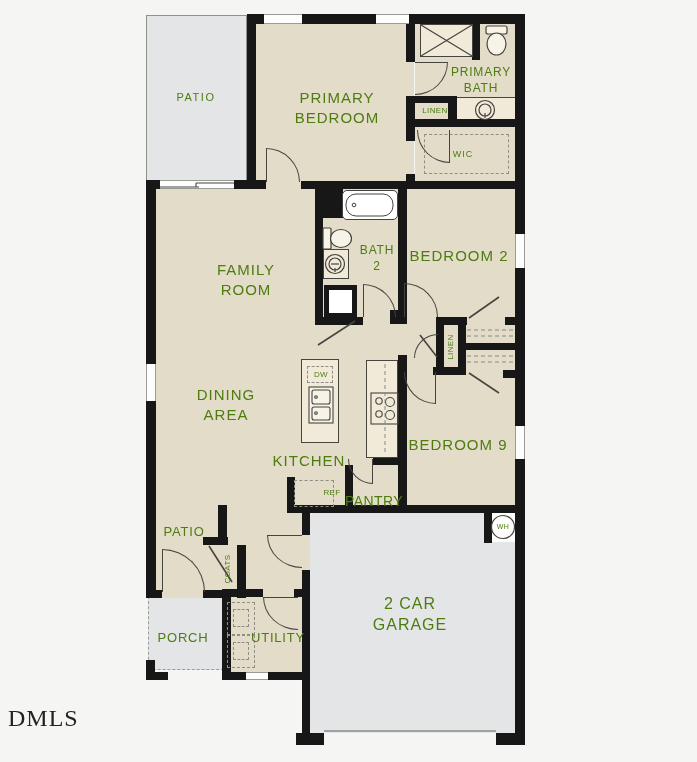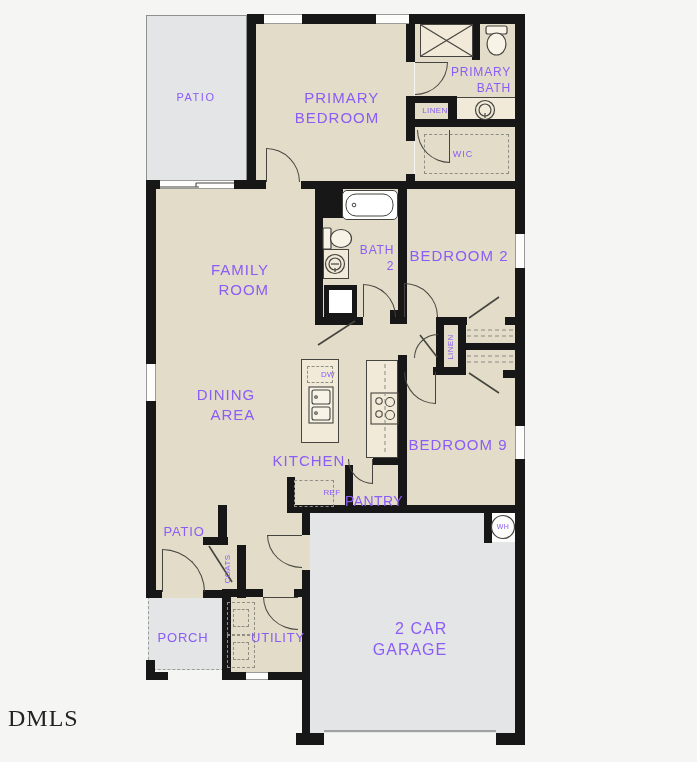--- a/index.html
+++ b/index.html
@@ -8,21 +8,21 @@
   .w{position:absolute;background:var(--wall,#171717)}
   .fl{position:absolute;background:var(--floor,#e3dcc9)}
   .gy{position:absolute;background:var(--outdoor,#e4e5e7)}
   .cr{position:absolute;background:var(--fixture,#f1ead8);border:1.5px solid #45443f;box-sizing:border-box}
   .wt{position:absolute;background:#fff;border:1.5px solid #45443f;box-sizing:border-box}
   .win{position:absolute;background:#fdfdfc;box-sizing:border-box}
   .winh{border-top:1px solid #9a9a98;border-bottom:1px solid #9a9a98}
   .winv{border-left:1px solid #9a9a98;border-right:1px solid #9a9a98}
   .dash{position:absolute;border:1.2px dashed #8e8e85;box-sizing:border-box}
   .door{position:absolute;box-sizing:border-box;border:0 solid #45443f;border-style:solid;border-width:0}
-  .lb{position:absolute;transform:translate(-50%,-50%);font:400 15px/1.3 "Liberation Sans",sans-serif;color:#8b5cf6;letter-spacing:1px;text-align:right;white-space:pre-line}
+  .lb{position:absolute;transform:translate(-50%,-50%);font:400 15px/1.3 "Liberation Sans",sans-serif;color:#4d7c0f;letter-spacing:1px;text-align:center;white-space:pre-line}
   .big{font-size:15px}
   .md{font-size:12px;letter-spacing:.8px}
   .sm{font-size:8px;letter-spacing:.4px}
   .vert{writing-mode:vertical-rl;transform:translate(-50%,-50%) rotate(180deg)}
   .wm{position:absolute;font:400 24px/1 "Liberation Serif",serif;color:#222;letter-spacing:1px}
   svg{position:absolute;left:0;top:0;pointer-events:none}
 </style>
 </head>
 <body>
 
@@ -195,33 +195,33 @@
   </g>
 </svg>
 
 <div class="lb md" style="left:196px;top:97px;font-size:11px;letter-spacing:1.5px">PATIO</div>
 <div class="lb big" style="left:337px;top:107px">PRIMARY
 BEDROOM</div>
 <div class="lb md" style="left:481px;top:81px">PRIMARY
 BATH</div>
 <div class="lb sm" style="left:435px;top:111px">LINEN</div>
 <div class="lb sm" style="left:463px;top:155px;font-size:9px;letter-spacing:1px">WIC</div>
-<div class="lb big" style="left:240px;top:279px">FAMILY
+<div class="lb big" style="left:246px;top:279px">FAMILY
 ROOM</div>
 <div class="lb md" style="left:377px;top:259px">BATH
 2</div>
 <div class="lb big" style="left:459px;top:256px">BEDROOM 2</div>
 <div class="lb sm vert" style="left:451px;top:347px">LINEN</div>
 <div class="lb big" style="left:226px;top:404px">DINING
 AREA</div>
 <div class="lb big" style="left:309px;top:461px">KITCHEN</div>
-<div class="lb sm" style="left:328px;top:375px">DW</div>
+<div class="lb sm" style="left:321px;top:375px">DW</div>
 <div class="lb sm" style="left:332px;top:493px">REF</div>
 <div class="lb sm" style="left:374px;top:501px;font-size:14px">PANTRY</div>
 <div class="lb big" style="left:458px;top:445px">BEDROOM 9</div>
 <div class="lb md" style="left:184px;top:532px;font-size:13px">PATIO</div>
 <div class="lb sm vert" style="left:228px;top:569px">COATS</div>
 <div class="lb md" style="left:183px;top:638px;font-size:13px">PORCH</div>
 <div class="lb md" style="left:278px;top:638px;font-size:13px">UTILITY</div>
-<div class="lb big" style="left:410px;top:640px;font-size:16px">2 CAR
+<div class="lb big" style="left:410px;top:615px;font-size:16px">2 CAR
 GARAGE</div>
 <div class="lb sm" style="left:503px;top:527px;font-size:7px;letter-spacing:.3px">WH</div>
 <div class="wm" style="left:8px;top:706px">DMLS</div>
 
 </body></html>

